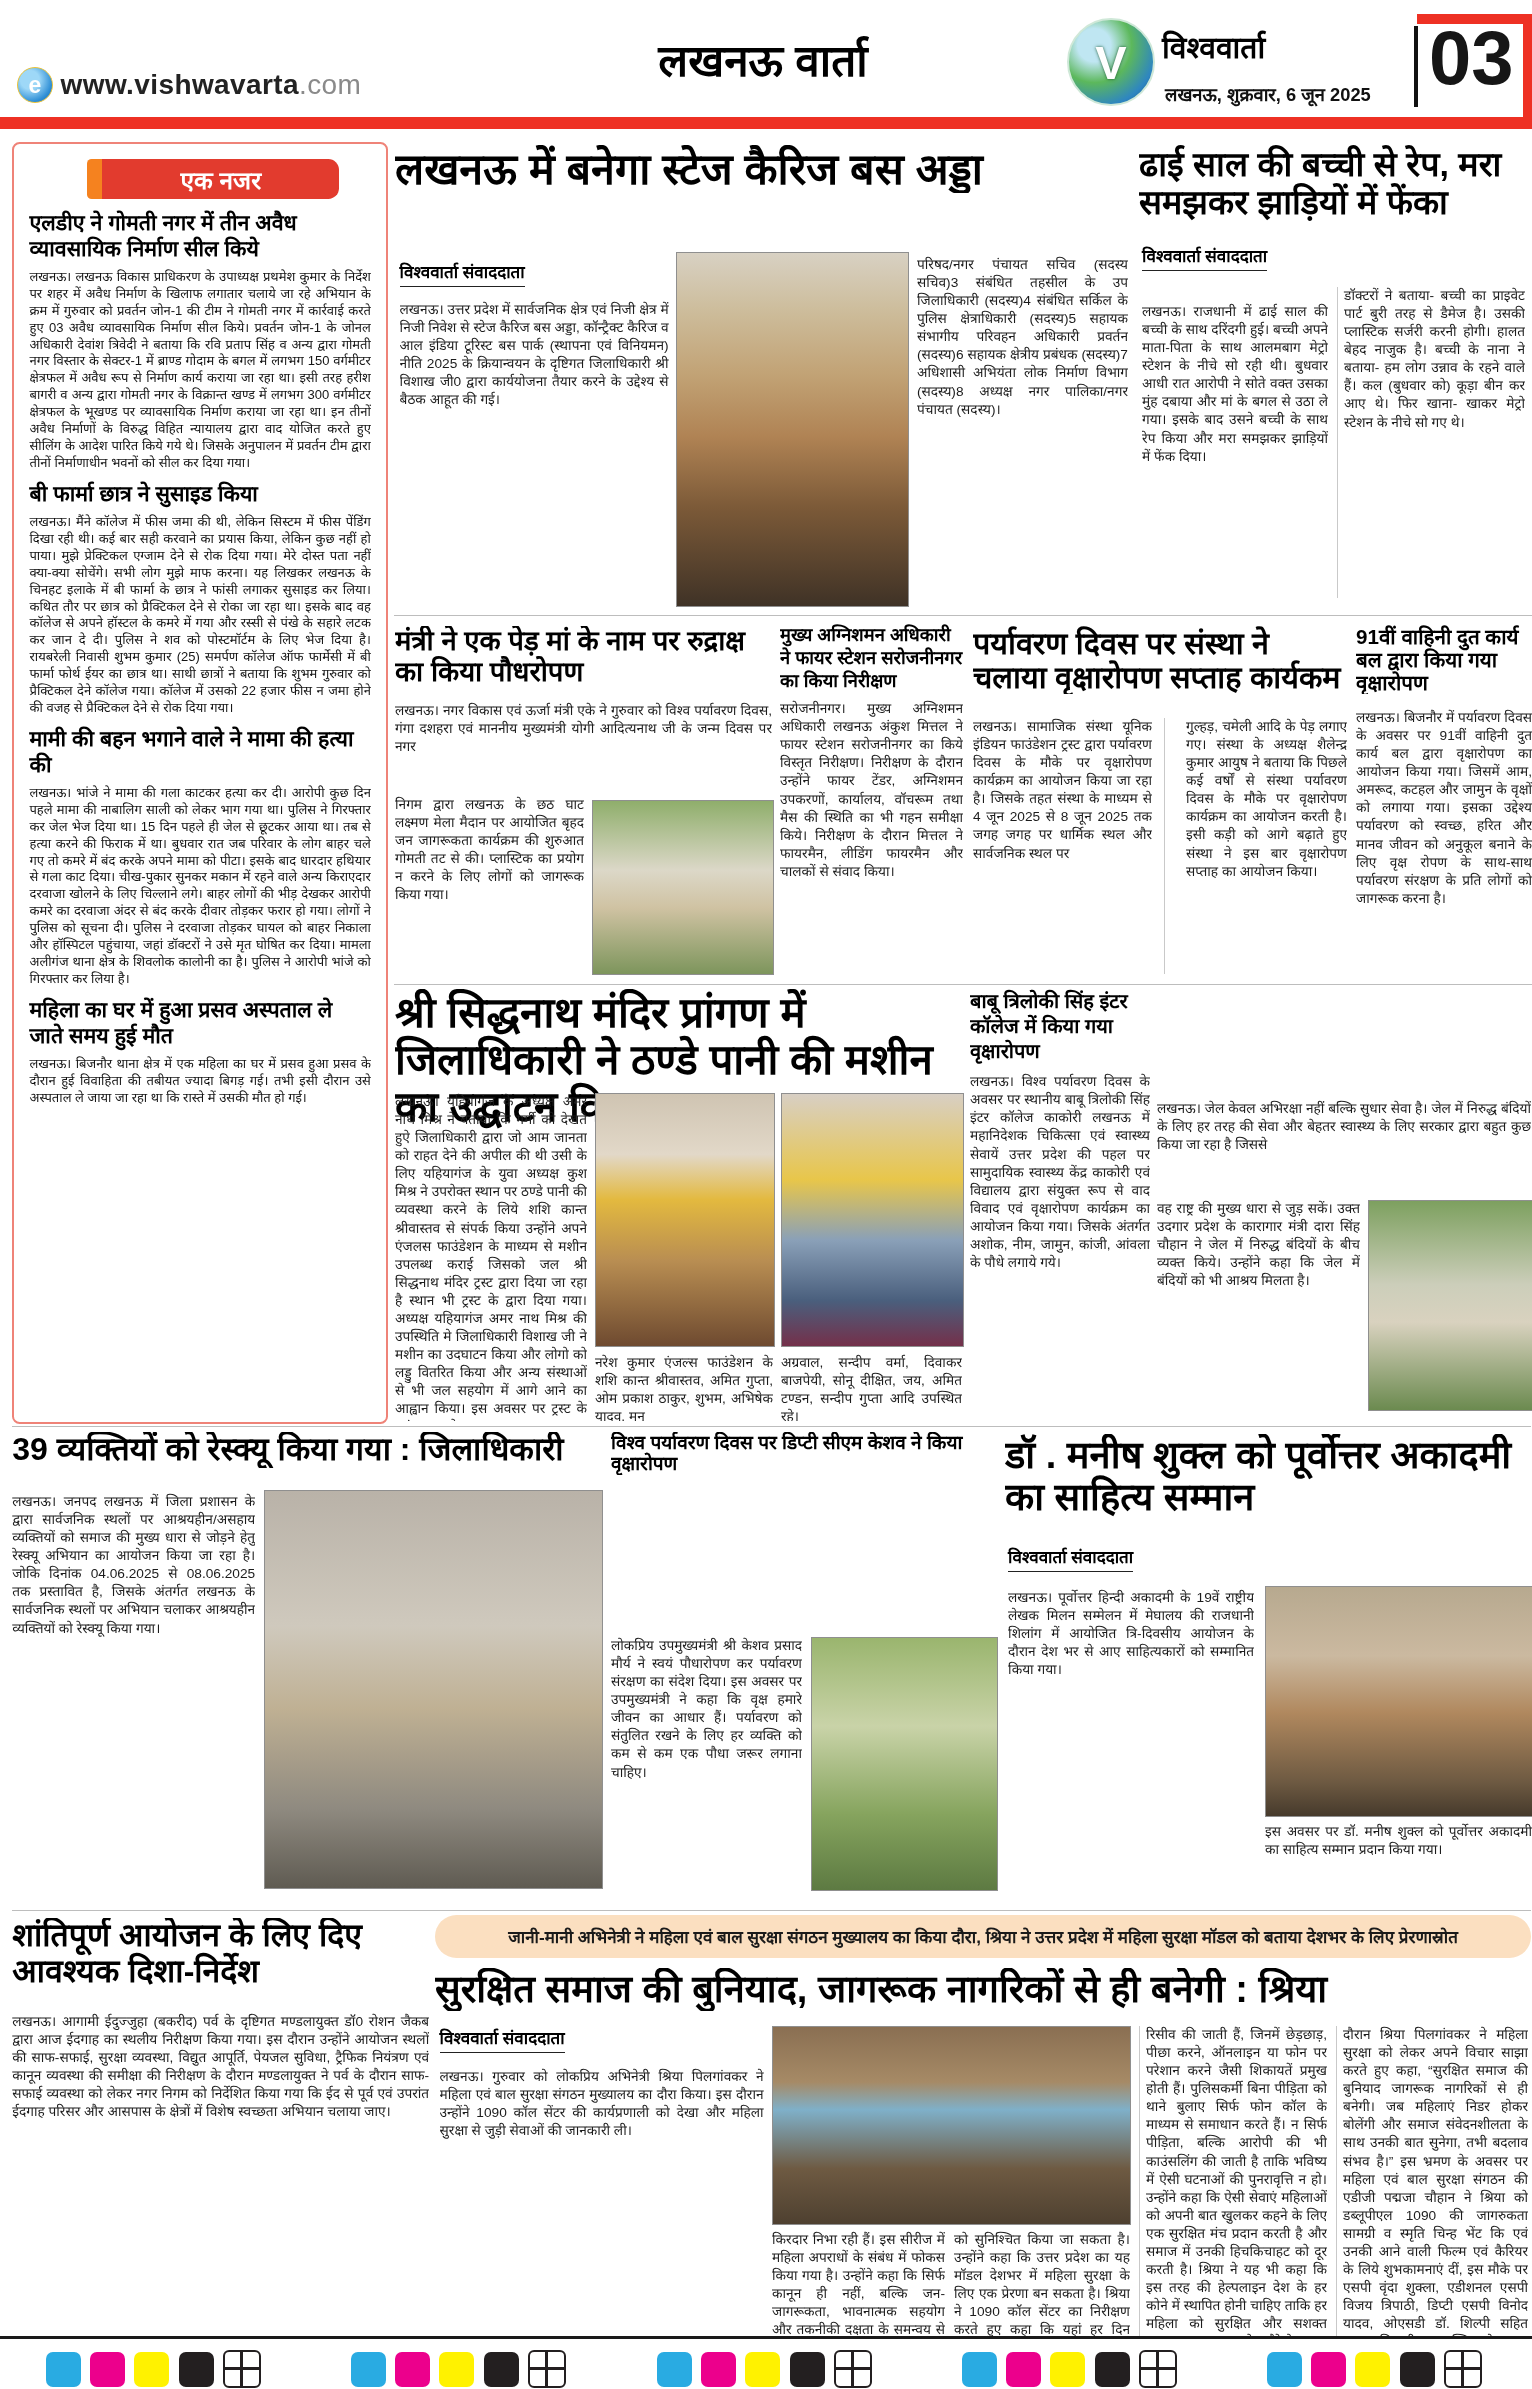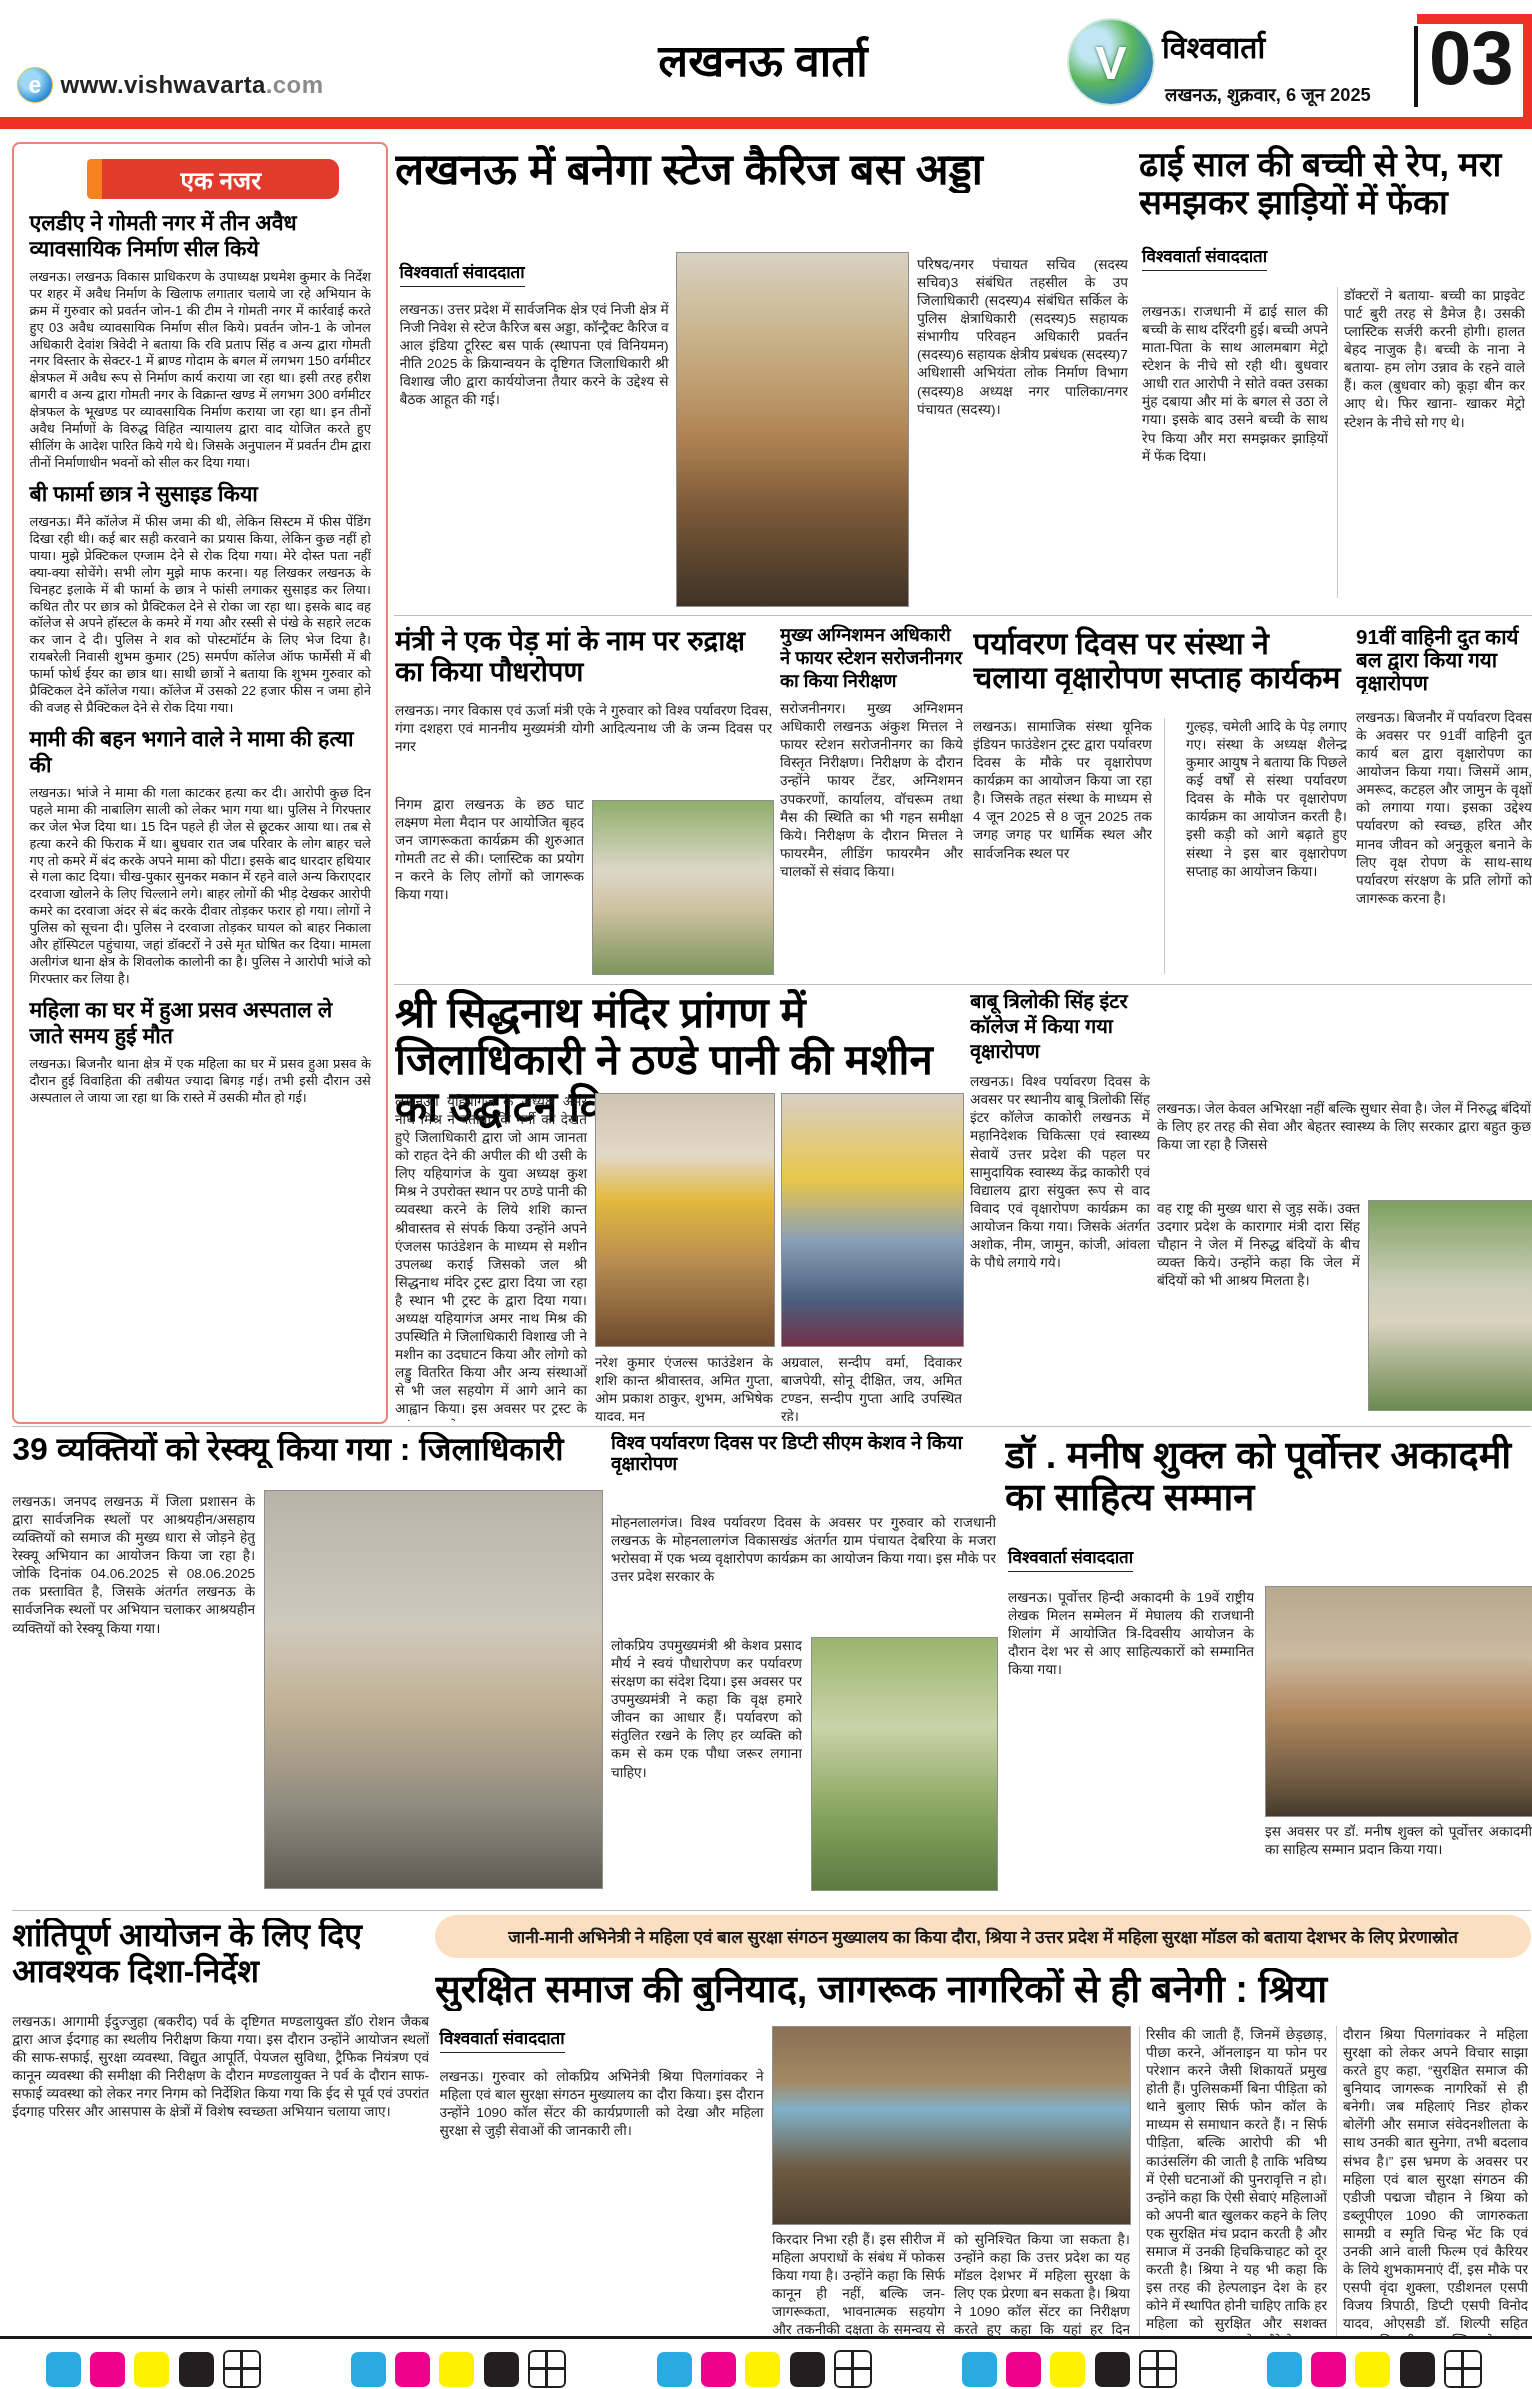--- a/index.html
+++ b/index.html
@@ -7,21 +7,21 @@
   .abs{position:absolute;}
   .hl{font-weight:800;color:#000;line-height:1.12;text-align:left;overflow:hidden;}
   .hl-left{text-align:left;}
   .body-txt{font-size:13.7px;line-height:1.32;text-align:justify;color:#1c1c1c;overflow:hidden;}
   .byline{font-weight:700;font-size:17px;color:#000;border-bottom:1.5px solid #222;padding-bottom:3.1px;display:inline-block;}
   .ph{border:0.8px solid #8f8f8f;overflow:hidden;}
   .nowrap{white-space:nowrap;}
   
   #url-bar{left:17px;top:67px;display:flex;align-items:center;gap:7.6px;}
   #browser-icon{width:34px;height:34px;border-radius:50%;background:radial-gradient(circle at 35% 35%,#9ed8f7 0 30%,#2f8fd6 70%,#1565a8 100%);color:#fff;font-weight:800;font-size:23px;display:flex;align-items:center;justify-content:center;border:1.5px solid #e8c23a;}
-  #url-text{font-size:24px;font-weight:700;color:#232323;letter-spacing:0.4px;}
+  #url-text{font-size:28px;font-weight:400;color:#232323;letter-spacing:0.4px;}
   #url-text span{color:#8a8a8a;}
   #masthead{left:534px;top:29px;width:458px;font-size:44px;font-weight:800;color:#000;text-align:center;white-space:nowrap;}
   #brand-logo{left:1067px;top:18.3px;width:84px;height:84px;border-radius:50%;background:radial-gradient(circle at 30% 30%,#bfe6f2 0 20%,#5cb85c 45%,#2e86c1 75%,#1b4f72 100%);display:flex;align-items:center;justify-content:center;border:2.3px solid #cfe8d8;}
   #brand-logo .v{font-size:47px;font-weight:800;color:#fff;text-shadow:0 0 3.1px #14532d;}
   #brand-name{left:1162px;top:26px;font-size:30px;font-weight:800;color:#000;}
   #dateline{left:1165px;top:81px;font-size:18.3px;font-weight:700;color:#111;}
   #head-divider{left:1414px;top:26px;width:3.8px;height:81px;background:#111;}
   #page-number{left:1429px;top:20px;font-size:76px;font-weight:800;color:#161616;line-height:1;}
   #bracket-top{left:1417px;top:13.7px;width:116px;height:10px;background:#ee3124;}
   #bracket-right{left:1523px;top:13.7px;width:10px;height:105px;background:#ee3124;}
@@ -228,21 +228,20 @@
 <div class="abs hline" style="left:12.2px;top:1426px;width:1519px;"></div>
 
 <div class="abs" id="rescue-art">
   <div class="abs hl nowrap" id="rescue-h">39 व्यक्तियों को रेस्क्यू किया गया : जिलाधिकारी</div>
   <div class="abs body-txt" id="rescue-b">लखनऊ। जनपद लखनऊ में जिला प्रशासन के द्वारा सार्वजनिक स्थलों पर आश्रयहीन/असहाय व्यक्तियों को समाज की मुख्य धारा से जोड़ने हेतु रेस्क्यू अभियान का आयोजन किया जा रहा है। जोकि दिनांक 04.06.2025 से 08.06.2025 तक प्रस्तावित है, जिसके अंतर्गत लखनऊ के सार्वजनिक स्थलों पर अभियान चलाकर आश्रयहीन व्यक्तियों को रेस्क्यू किया गया।</div>
   <div class="abs ph" id="photo-rescue"></div>
 </div>
 
 <div class="abs" id="keshav-art">
   <div class="abs hl" id="keshav-h">विश्व पर्यावरण दिवस पर डिप्टी सीएम केशव ने किया वृक्षारोपण</div>
-  <div class="abs body-txt" id="keshav-b1">मोहनलालगंज। विश्व पर्यावरण दिवस के अवसर पर गुरुवार को राजधानी लखनऊ के मोहनलालगंज विकासखंड अंतर्गत ग्राम पंचायत देबरिया के मजरा भरोसवा में एक भव्य वृक्षारोपण कार्यक्रम का आयोजन किया गया। इस मौके पर उत्तर प्रदेश सरकार के</div>
   <div class="abs body-txt" id="keshav-b2">लोकप्रिय उपमुख्यमंत्री श्री केशव प्रसाद मौर्य ने स्वयं पौधारोपण कर पर्यावरण संरक्षण का संदेश दिया। इस अवसर पर उपमुख्यमंत्री ने कहा कि वृक्ष हमारे जीवन का आधार हैं। पर्यावरण को संतुलित रखने के लिए हर व्यक्ति को कम से कम एक पौधा जरूर लगाना चाहिए।</div>
   <div class="abs ph" id="photo-keshav"></div>
 </div>
 
 <div class="abs" id="manish-art">
   <div class="abs hl" id="manish-h">डॉ . मनीष शुक्ल को पूर्वोत्तर अकादमी का साहित्य सम्मान</div>
   <div class="abs byline" id="manish-byline">विश्ववार्ता संवाददाता</div>
   <div class="abs body-txt" id="manish-b1">लखनऊ। पूर्वोत्तर हिन्दी अकादमी के 19वें राष्ट्रीय लेखक मिलन सम्मेलन में मेघालय की राजधानी शिलांग में आयोजित त्रि-दिवसीय आयोजन के दौरान देश भर से आए साहित्यकारों को सम्मानित किया गया।</div>
   <div class="abs ph" id="photo-manish"></div>
   <div class="abs body-txt" id="manish-b2">इस अवसर पर डॉ. मनीष शुक्ल को पूर्वोत्तर अकादमी का साहित्य सम्मान प्रदान किया गया।</div>

